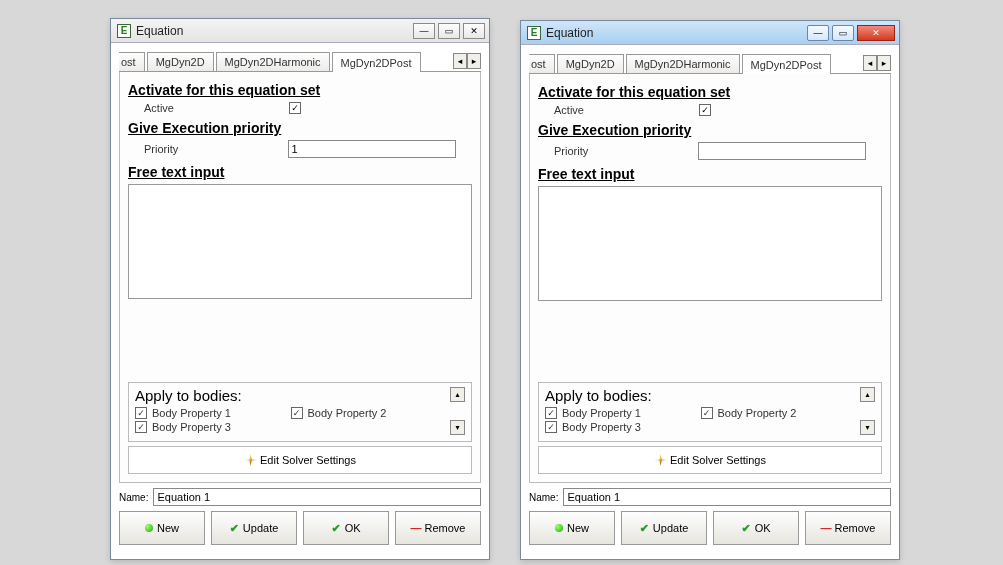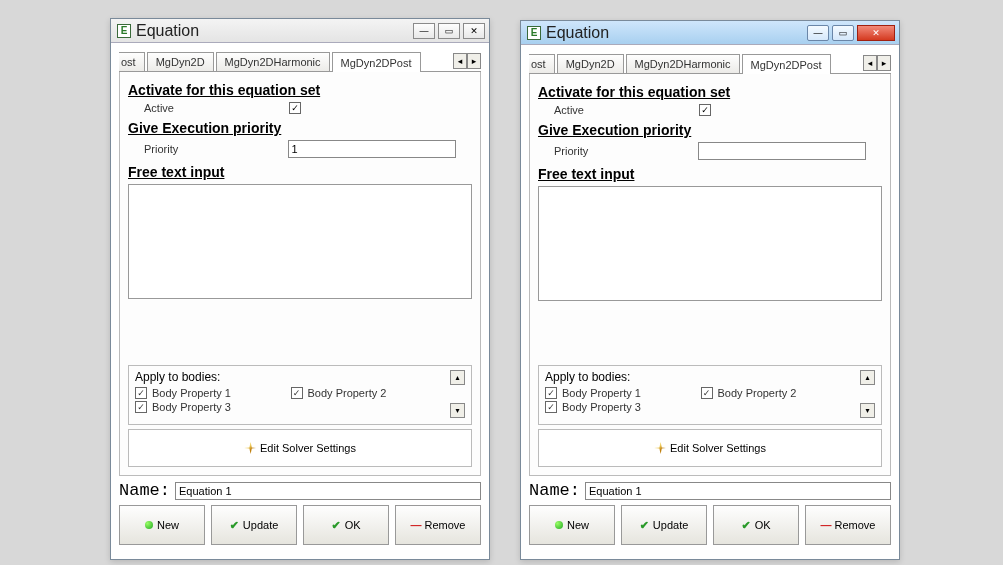--- a/index.html
+++ b/index.html
@@ -29,21 +29,21 @@
 .titlebar.gray { background: linear-gradient(#f4f4f4,#e4e4e4); }
 .titlebar.blue { background: linear-gradient(#cfe6fb,#a8d0f0); }
 .app-icon {
   width: 14px; height: 14px;
   background: #fff;
   border: 1px solid #3a6a3a;
   display: inline-flex; align-items: center; justify-content: center;
   font-weight: bold; font-size: 10px; color: #2a7a2a;
   margin-right: 5px;
 }
-.title-text { flex: 0 0 auto; font-size: 16px; color: #222; }
+.title-text { flex: 0 0 auto; font-size: 12px; color: #222; }
 .title-spacer { flex: 1; }
 .win-btn {
   min-width: 22px; height: 16px;
   margin-left: 3px;
   border: 1px solid #8a8a8a;
   background: linear-gradient(#fdfdfd,#e8e8e8);
   font-size: 9px; line-height: 14px; text-align: center;
   display: inline-flex; align-items: center; justify-content: center;
   cursor: pointer;
 }
@@ -123,67 +123,67 @@
   margin-bottom: 6px;
 }
 .spacer-flex { flex: 1; }
 
 .apply-frame {
   border: 1px solid #bbb;
   padding: 4px 6px 6px 6px;
   display: flex; align-items: flex-start;
 }
 .apply-content { flex: 1; }
-.apply-title { font-size: 12px; margin-bottom: 2px; }
+.apply-title { font-size: 15px; margin-bottom: 2px; }
 .body-grid { display: flex; flex-wrap: wrap; }
 .body-item {
   display: flex; align-items: center;
   width: 50%; margin: 1px 0;
   font-size: 11px; color: #333;
   cursor: pointer;
 }
 .body-item .checkbox { margin-right: 5px; }
 .scrollbtns { display: flex; flex-direction: column; gap: 18px; margin-left: 4px; }
 .scrollbtns .sbtn {
   width: 15px; height: 15px;
   border: 1px solid #888;
   background: #f0efe8;
   font-size: 8px; text-align: center; line-height: 13px;
   cursor: pointer;
 }
 
 .edit-solver {
   border: 1px solid #bbb;
   background: #fff;
-  height: 38px;
+  height: 28px;
   display: flex; align-items: center; justify-content: center;
   margin-top: 4px;
   cursor: pointer;
   gap: 4px;
 }
 .wand-icon {
   width: 12px; height: 12px;
   display: inline-block;
   background: linear-gradient(135deg,#f0d060 40%,#c08010 60%);
   clip-path: polygon(55% 0,65% 45%,100% 50%,65% 55%,55% 100%,45% 55%,0 50%,45% 45%);
 }
 
 .name-row {
   display: flex; align-items: center;
   margin-top: 5px;
 }
-.name-row .lbl { font-size: 17px; margin-right: 5px; font-family: Liberation Mono, monospace; }
+.name-row .lbl { font-size: 10px; margin-right: 5px; }
 .name-row .text-field { flex: 1; width: auto; }
 
 .button-row {
   display: flex; gap: 6px; margin-top: 5px;
 }
 .btn {
   flex: 1;
-  height: 40px;
+  height: 34px;
   border: 1px solid #999;
   background: linear-gradient(#fefefe,#e6e5de);
   display: flex; align-items: center; justify-content: center;
   font-size: 11px; cursor: pointer; gap: 4px;
 }
 .dot { width: 8px; height: 8px; border-radius: 50%; display: inline-block; }
 .dot.green { background: radial-gradient(circle at 30% 30%,#9f6,#2a2); }
 .chk-icon { color: #2a9a2a; font-weight: bold; }
 .minus-icon { color: #d02020; font-weight: bold; letter-spacing: -1px; }
 </style>

